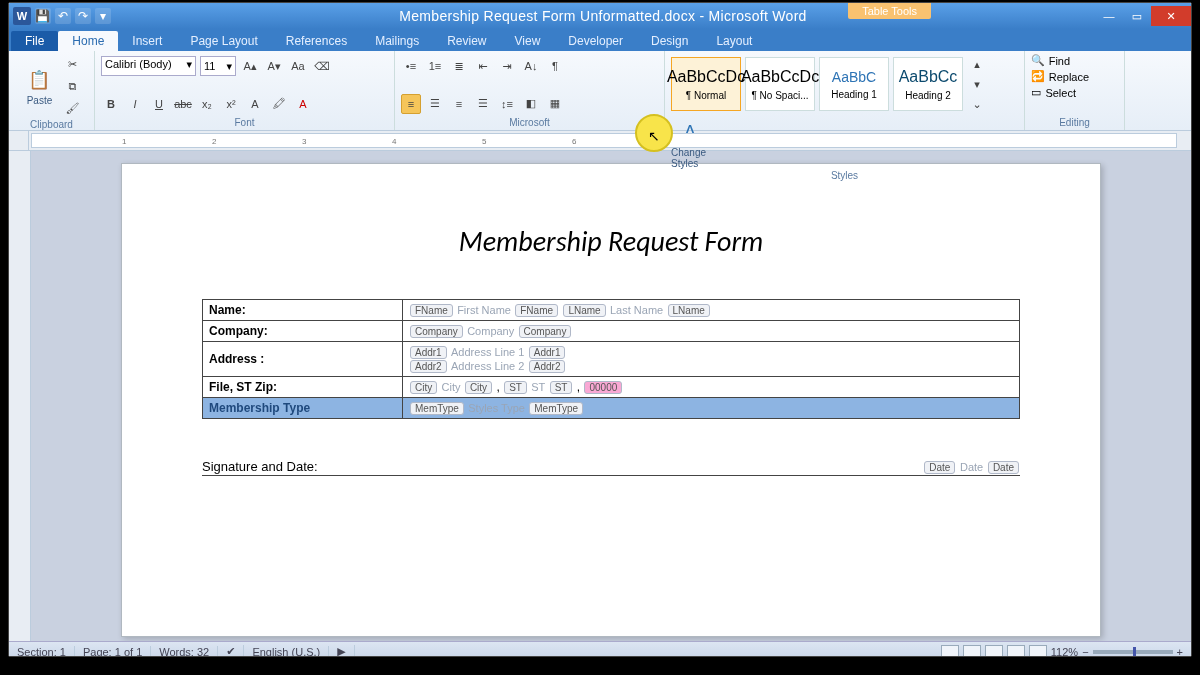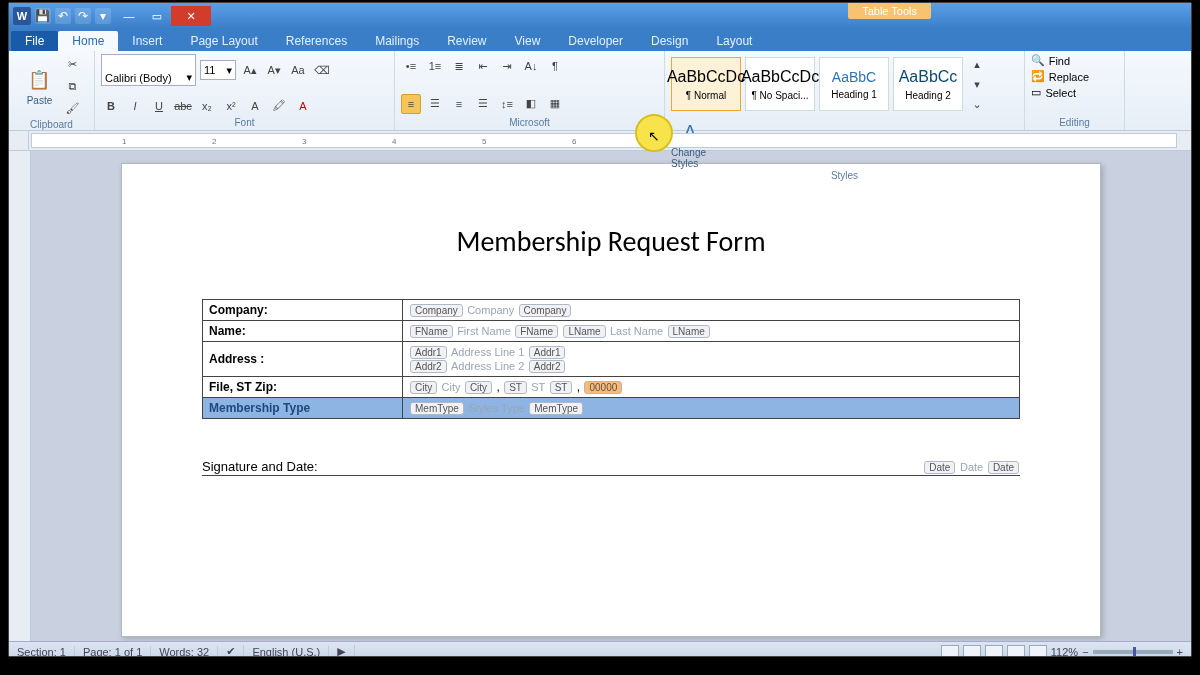--- a/index.html
+++ b/index.html
@@ -21,42 +21,42 @@
 .file-tab { background: #1a5ba8; color: #fff; padding: 3px 14px; font-size: 12px; border-radius: 2px 2px 0 0; margin-left:2px;}
 .tab { padding: 3px 14px; font-size: 12px; color: #e4efff; cursor: default; }
 .tab.active { background: #f6f9fd; color: #2b6cb0; border-radius: 2px 2px 0 0; margin-top: 39px; }
 
 
 .ribbon { height: 80px; background: linear-gradient(#f6f9fd,#e6eef7); border-bottom: 1px solid #bcd; display: flex; }
 .group { border-right: 1px solid #cdd; display: flex; flex-direction: column; justify-content: space-between; padding: 3px 6px 0; }
 .group-title { text-align: center; font-size: 10px; color: #5a7aa0; padding: 1px 0 2px; }
 .group-body { flex: 1; display: flex; align-items: center; gap: 4px; flex-wrap: wrap; }
 .rbtn { width: 20px; height: 20px; border: 1px solid transparent; display: inline-flex; align-items: center; justify-content: center; font-size: 11px; color: #444; border-radius: 2px; }
-.font-select { width: 95px; height: 32px; border: 1px solid #aac; background:#fff; font-size: 11px; padding: 1px 3px; display:inline-flex; align-items:flex-end; justify-content:space-between;}
+.font-select { width: 95px; height: 20px; border: 1px solid #aac; background:#fff; font-size: 11px; padding: 1px 3px; display:inline-flex; align-items:flex-start; justify-content:space-between;}
 .size-select { width: 36px; height: 20px; border: 1px solid #aac; background:#fff; font-size: 11px; padding:1px 3px; display:inline-flex;align-items:center;justify-content:space-between;}
 .bigbtn { width: 38px; display:flex; flex-direction:column; align-items:center; gap:1px; font-size:10px; color:#3a5a80; }
 .bigbtn .ico { width: 28px; height: 28px; display:flex;align-items:center;justify-content:center; font-size:18px;}
 .style-box { width: 70px; height: 54px; border: 1px solid #cdd; background:#fff; display:flex; flex-direction:column; align-items:center; justify-content:center; font-size:10px; gap:4px; }
 .style-box.sel { border: 1px solid #f5a623; background:#fdf2d7; }
 .style-preview { font-size: 16px; }
 .highlight-circle { position:absolute; width:38px; height:38px; background:#f8e44a; border-radius:50%; border:2px solid #d5c020; z-index:10;}
 .cursor-icon { position:absolute; font-size:14px; z-index:11;}
 
 
 .ruler-row { height: 20px; background: #e8edf3; border-bottom: 1px solid #bcd; display:flex; }
 .vruler { width: 20px; background: #e8edf3; border-right: 1px solid #bcd; }
 .hruler { flex:1; background:#fff; border:1px solid #bcd; margin:2px 14px 2px 2px; position:relative; font-size:8px; color:#777;}
 .rmark { position:absolute; top:3px; font-size:8px;}
 
 
 .docarea { height: 490px; display:flex; background:#c9d1e0; }
 .vruler-col { width: 22px; background:#e8edf3; border-right:1px solid #bcd;}
 .pagewrap { flex:1; overflow:auto; display:flex; justify-content:center; padding:12px 10px 4px 10px;}
 .page { width: 980px; min-height: 470px; background:#fff; border:1px solid #b0b8c0; box-shadow: 2px 2px 6px rgba(0,0,0,.2); padding: 60px 80px 30px;}
-.doc-title { font-size: 28px; font-weight: 400; text-align:center; margin-bottom: 40px; font-family: Calibri, sans-serif;}
+.doc-title { font-size: 28px; font-weight: 400; text-align:center; margin-bottom: 40px; font-family: Calibri, sans-serif; font-style: italic;}
 
 table.form { width: 100%; border-collapse: collapse; }
 table.form td { border: 1px solid #444; padding: 3px 6px; font-size: 12px; }
 table.form td:first-child { width: 200px; font-weight: bold; }
 .tag { display:inline-block; border:1px solid #b0b8c8; border-radius:3px; background:#f0f2f6; padding:0 4px; font-size:10px; color:#555; margin:0 1px;}
 .placeholder { color:#9aa5b5; font-size:11px;}
 tr.selected td { background: #8db4e2; }
 tr.selected td:first-child { color:#1f497d; }
 
 .sig-row { margin-top: 40px; display:flex; justify-content:space-between; border-bottom:1px solid #444; padding-bottom:1px; font-size:13px;}
@@ -73,20 +73,21 @@
 <body>
 
 <div class="frame">
 
   <div class="titlebar">
     <span class="word-icon">W</span>
     <span class="qat-btn">💾</span>
     <span class="qat-btn">↶</span>
     <span class="qat-btn">↷</span>
     <span class="qat-btn">▾</span>
+    <span class="title-text">Membership Request Form Unformatted.docx - Microsoft Word</span>
     <div class="table-tools">Table Tools</div>
     <div class="win-controls">
       <div class="win-btn">—</div>
       <div class="win-btn">▭</div>
       <div class="win-btn close">✕</div>
     </div>
   </div>
 
   <div class="tabs">
     <div class="file-tab">File</div>
@@ -243,36 +244,36 @@
 
   <div class="docarea">
     <div class="vruler-col"></div>
     <div class="pagewrap">
       <div class="page">
         <div class="doc-title">Membership Request Form</div>
 
         <table class="form">
           <tbody>
               <tr>
-            <td>Company:</td>
-            <td>
-              <span class="tag">Company</span>
-              <span class="placeholder">Company</span>
-              <span class="tag">Company</span>
-            </td>
-          </tr>
-          <tr>
             <td>Name:</td>
             <td>
               <span class="tag">FName</span>
               <span class="placeholder">First Name</span>
               <span class="tag">FName</span>
               <span class="tag">LName</span>
               <span class="placeholder">Last Name</span>
               <span class="tag">LName</span>
+            </td>
+          </tr>
+          <tr>
+            <td>Company:</td>
+            <td>
+              <span class="tag">Company</span>
+              <span class="placeholder">Company</span>
+              <span class="tag">Company</span>
             </td>
           </tr>
           <tr>
             <td>Address :</td>
             <td>
               <span class="tag">Addr1</span>
               <span class="placeholder">Address Line 1</span>
               <span class="tag">Addr1</span><br>
               <span class="tag">Addr2</span>
               <span class="placeholder">Address Line 2</span>
@@ -283,21 +284,21 @@
             <td>File, ST Zip:</td>
             <td>
               <span class="tag">City</span>
               <span class="placeholder">City</span>
               <span class="tag">City</span>
               <span>,</span>
               <span class="tag">ST</span>
               <span class="placeholder">ST</span>
               <span class="tag">ST</span>
               <span>,</span>
-              <span class="tag" style="background:#fdba74;">00000</span>
+              <span class="tag" style="background:#f9a8d4;">00000</span>
             </td>
           </tr>
           <tr class="selected">
             <td>Membership Type</td>
             <td>
               <span class="tag">MemType</span>
               <span class="placeholder">Styles Type</span>
               <span class="tag">MemType</span>
             </td>
           </tr>

